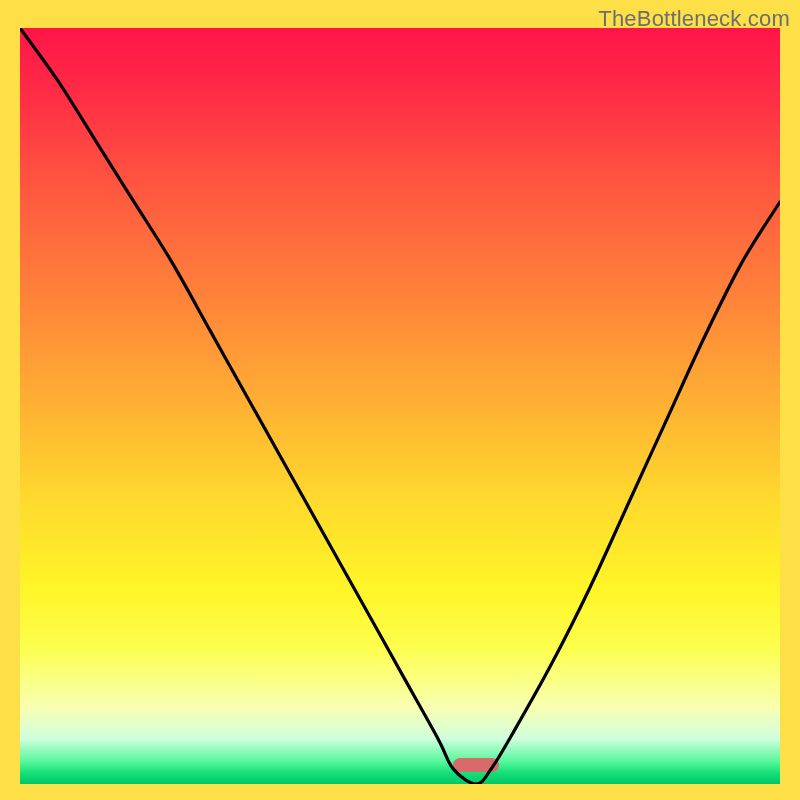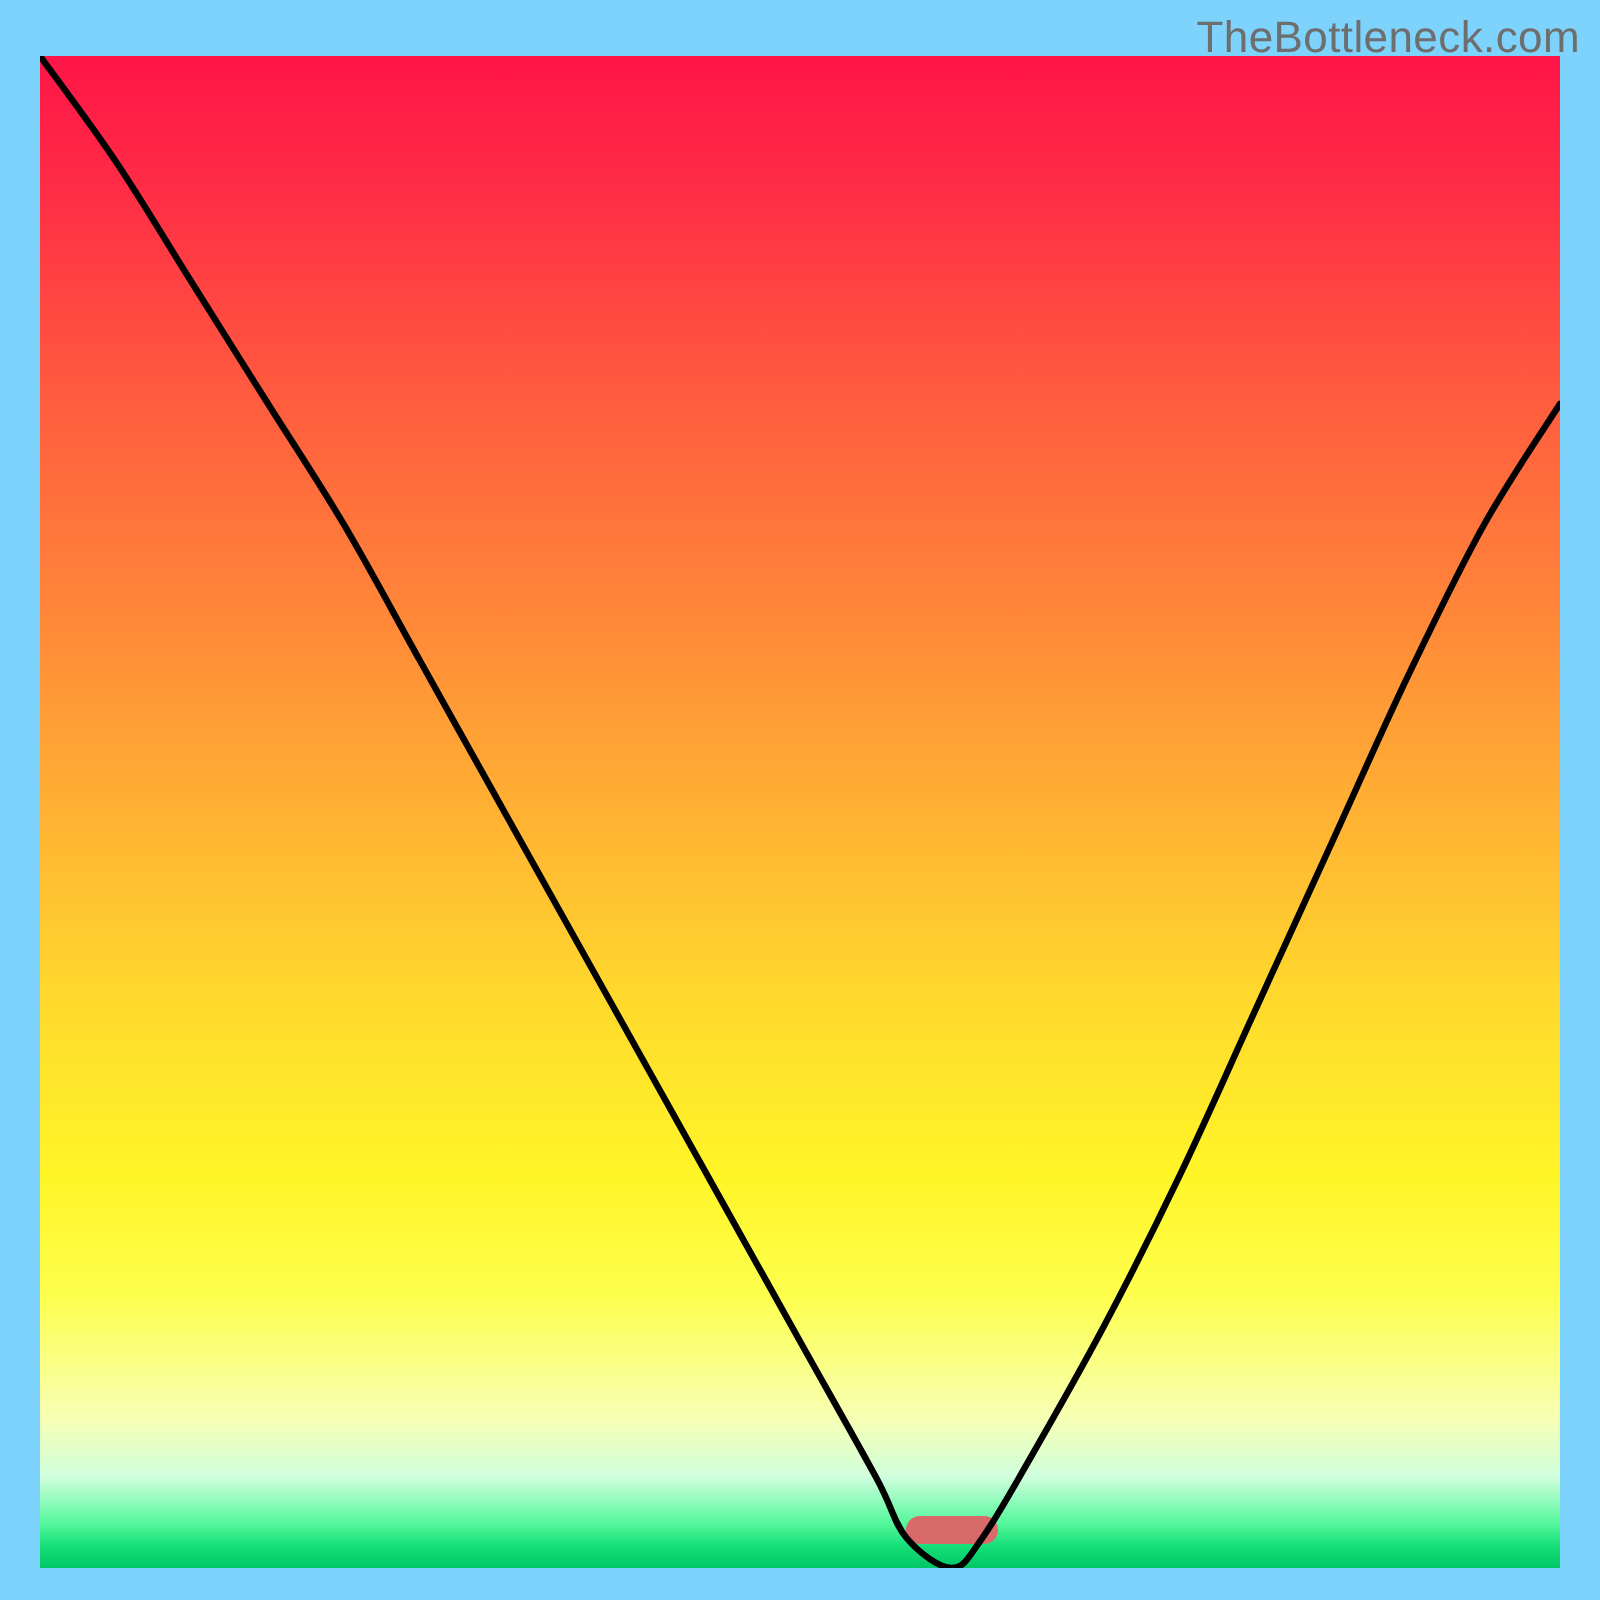--- a/index.html
+++ b/index.html
@@ -8,21 +8,21 @@
     width: 800px;
     height: 800px;
     background: #000;
     overflow: hidden;
     font-family: Arial, Helvetica, sans-serif;
   }
   .stage {
     position: relative;
     width: 800px;
     height: 800px;
-    background: #7dd3fc;
+    background: #fde047;
   }
   .watermark {
     position: absolute;
     top: 6px;
     right: 10px;
     color: #6e6e6e;
     font-size: 22px;
     font-weight: 500;
     letter-spacing: 0.2px;
     z-index: 5;

